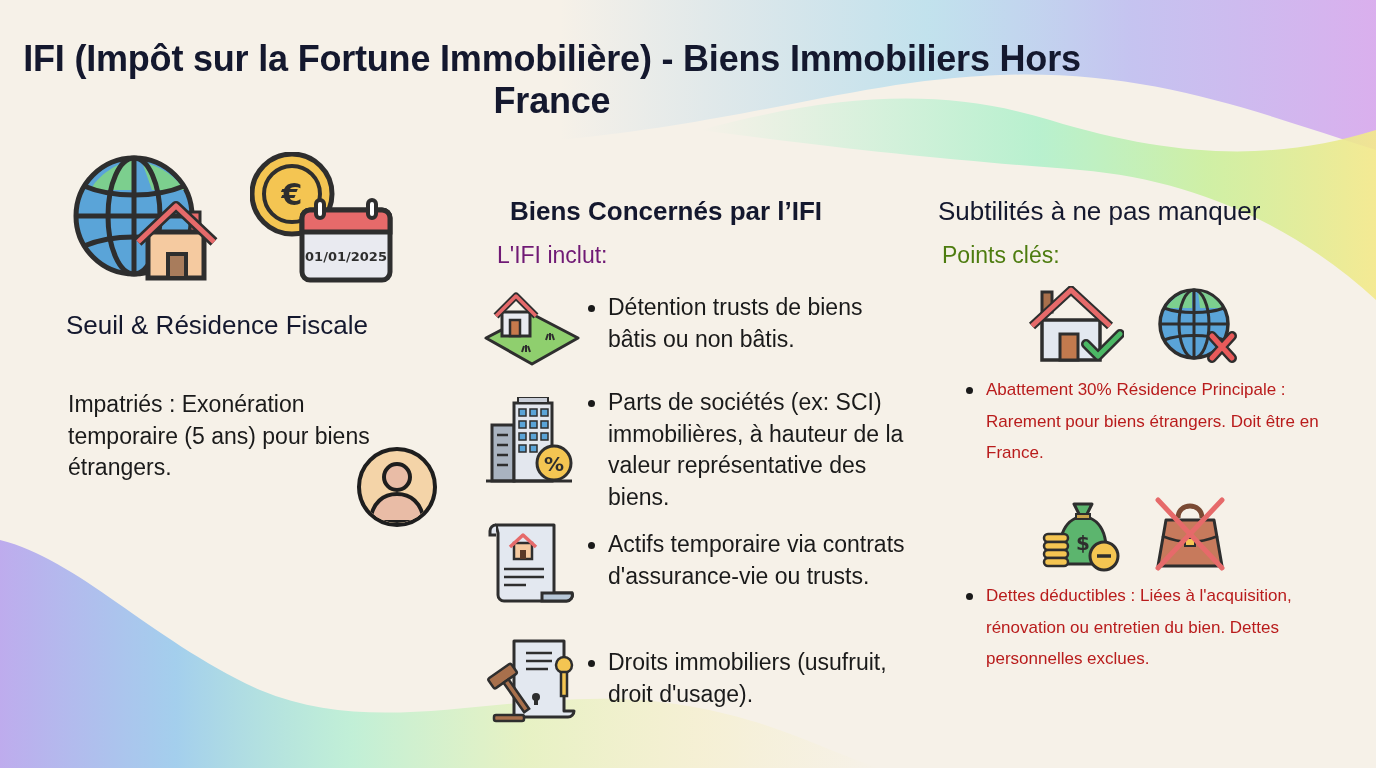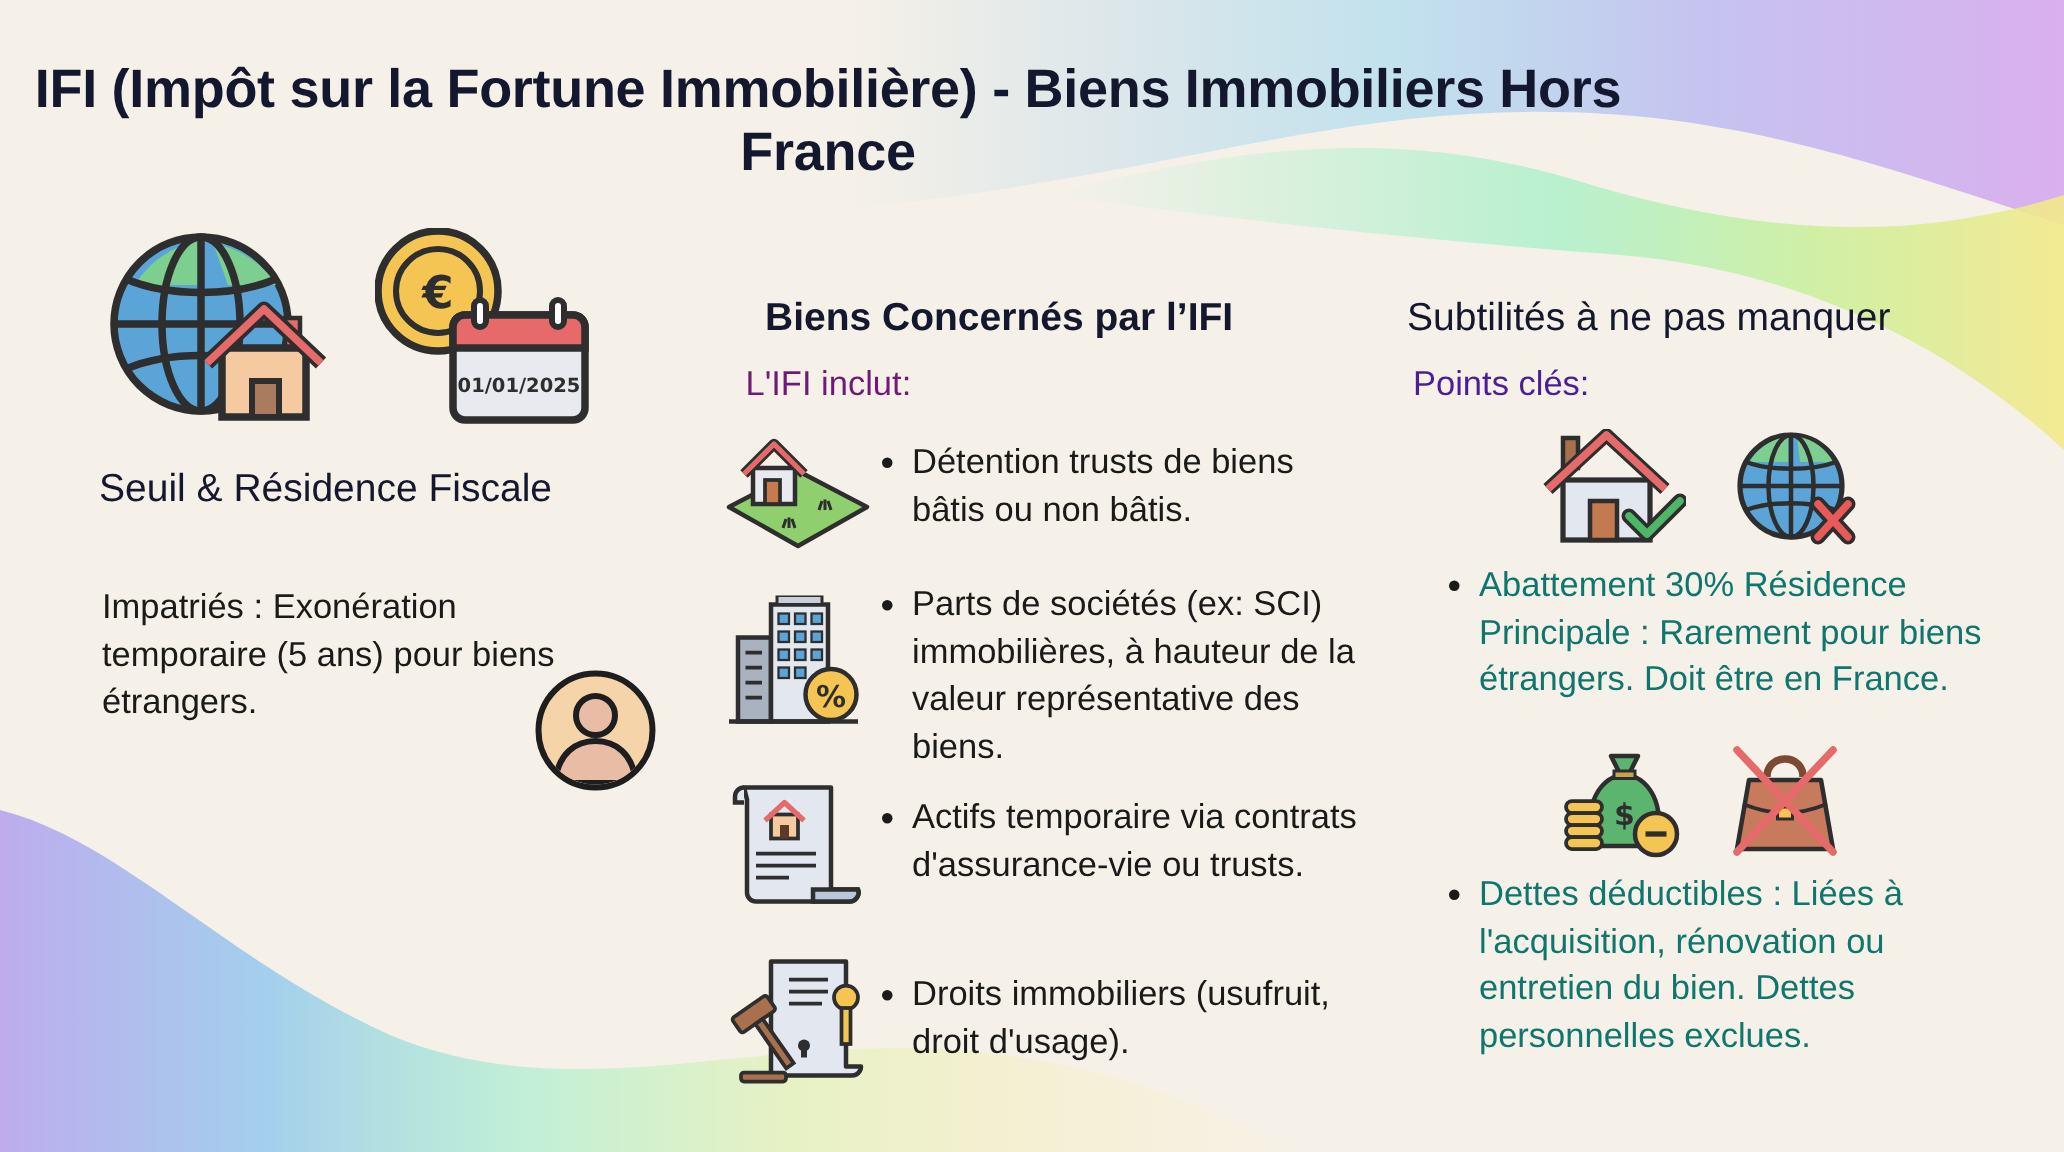--- a/index.html
+++ b/index.html
@@ -55,26 +55,26 @@
     width: 7px; height: 7px; border-radius: 50%; background: #1a1a1a;
   }
 
   
   .col3-heading {
     position: absolute; left: 938px; top: 196px;
     font-size: 26px; font-weight: normal; color: #14182e;
   }
   .col3-intro {
     position: absolute; left: 942px; top: 242px;
-    font-size: 23px; color: #4c1d95;
+    font-size: 23px; color: #4d7c0f;
   }
   .col3-icons { position: absolute; }
   .bullet3 {
     position: absolute; left: 966px; width: 380px;
-    font-size: 23px; line-height: 31.5px; color: #0f766e;
+    font-size: 17px; line-height: 31.5px; color: #b91c1c;
     padding-left: 20px;
   }
   .bullet3::before {
     content: ""; position: absolute; left: 0; top: 13px;
     width: 7px; height: 7px; border-radius: 50%; background: #1a1a1a;
   }
 </style>
 </head>
 <body>
 

